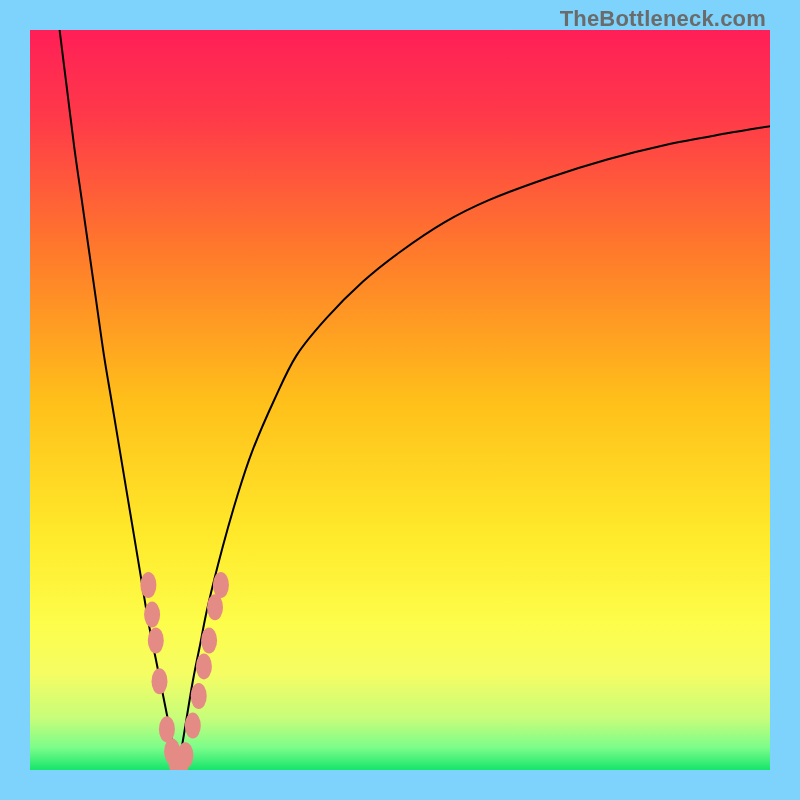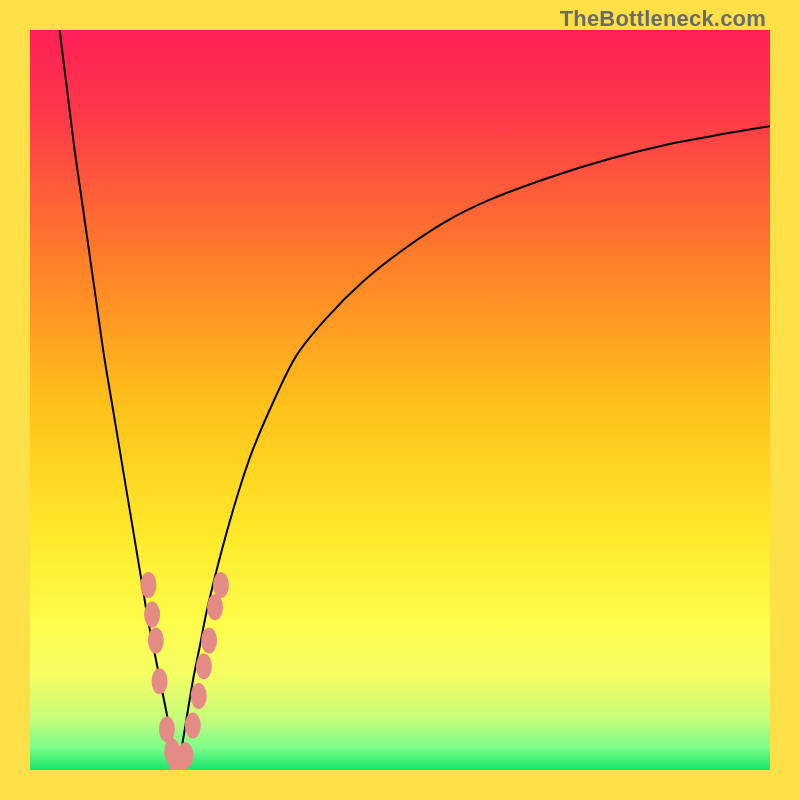--- a/index.html
+++ b/index.html
@@ -8,21 +8,21 @@
     width: 800px;
     height: 800px;
     overflow: hidden;
     background: #000;
     font-family: Arial, Helvetica, sans-serif;
   }
   .frame {
     position: relative;
     width: 800px;
     height: 800px;
-    background: #fde047;
+    background: #7dd3fc;
   }
   .plot-area {
     position: absolute;
     left: 30px;
     top: 30px;
     width: 740px;
     height: 740px;
     overflow: hidden;
   }
   .gradient-bg {

